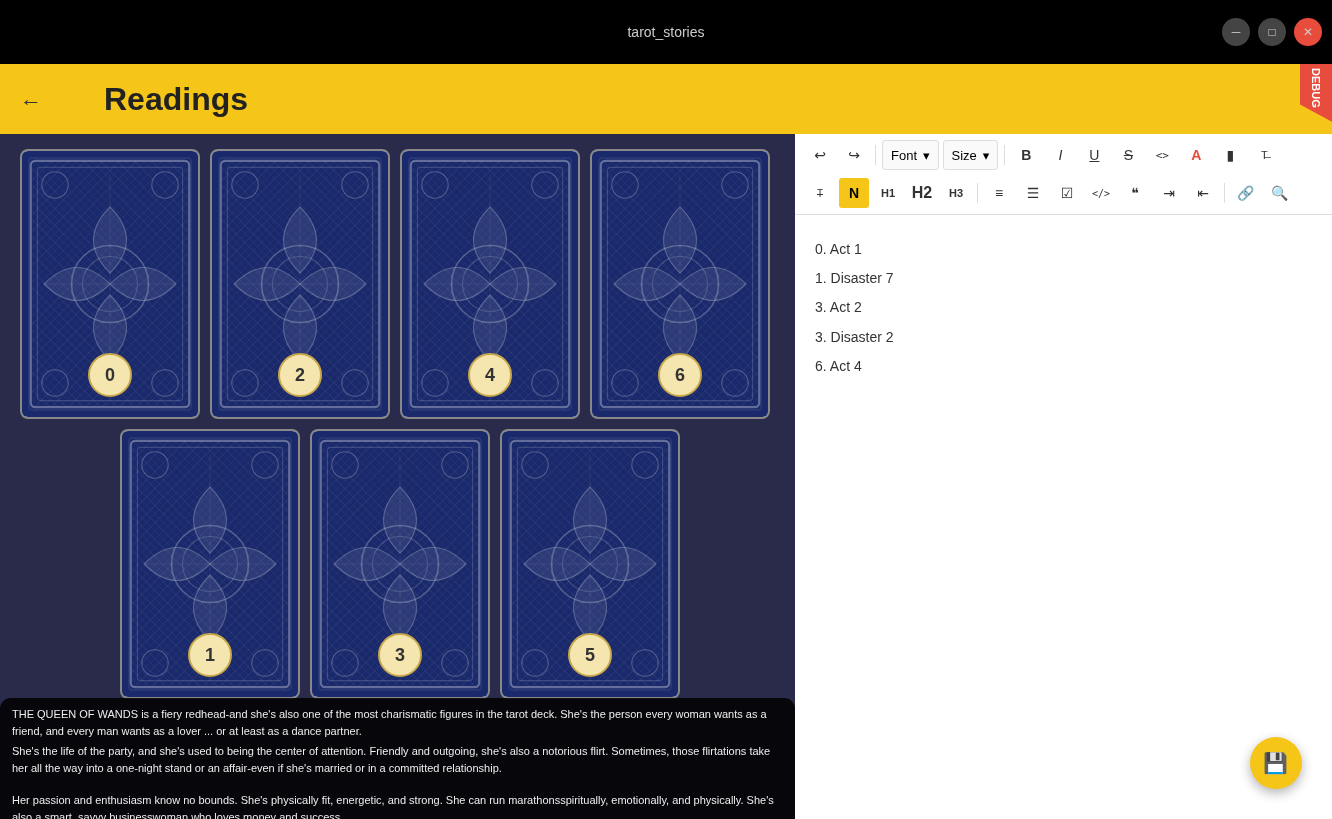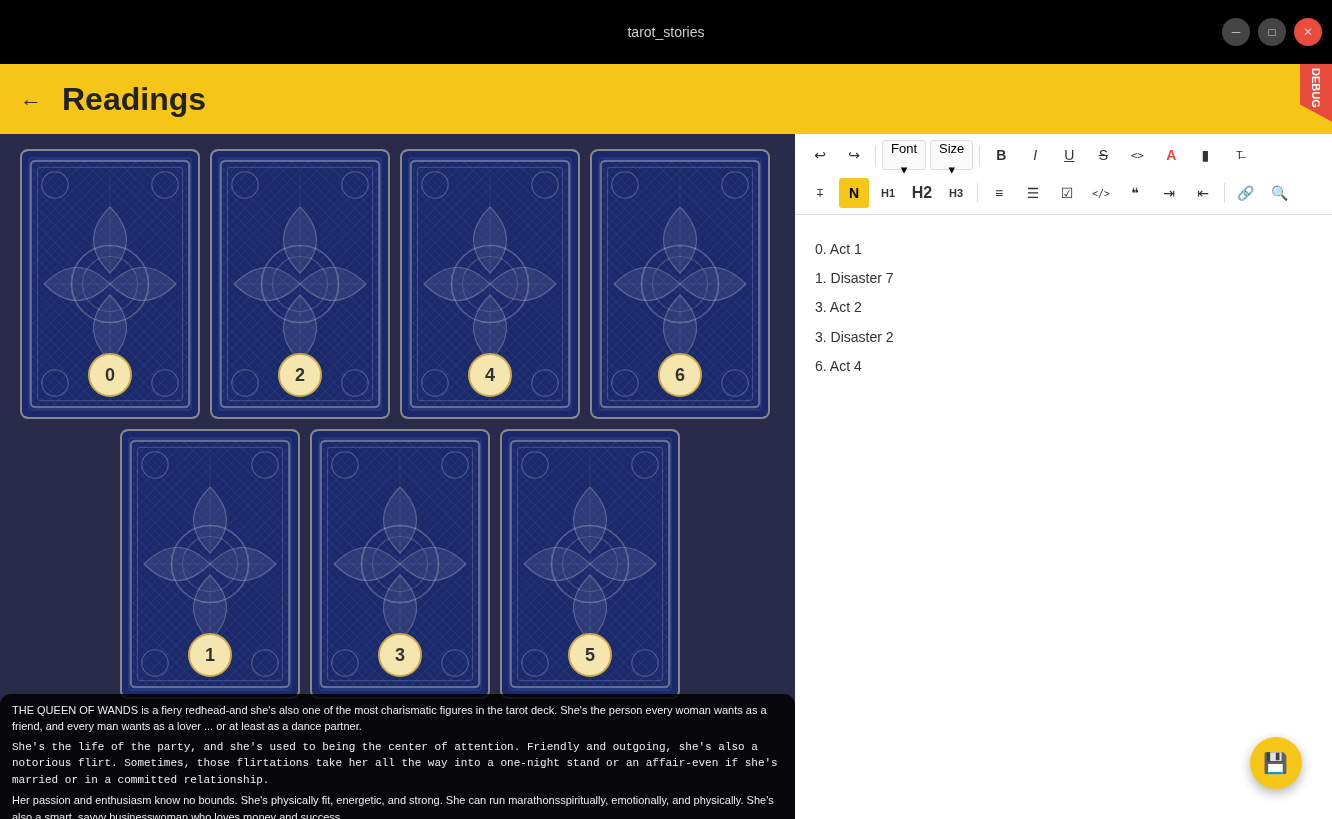--- a/index.html
+++ b/index.html
@@ -25,21 +25,21 @@
     
     #app-header {
       width: 100%; height: 70px; background: #f5c518;
       display: flex; align-items: center; padding: 0 20px;
       position: relative;
     }
     #back-btn {
       background: none; border: none; cursor: pointer;
       font-size: 22px; color: #333; margin-right: 20px;
     }
-    #page-title { font-size: 32px; font-weight: bold; color: #222; }
+    #page-title { font-size: 32px; font-weight: bold; color: #222; margin-left: 42px; }
     #debug-badge {
       position: absolute; right: 0; top: 0;
       background: #e74c3c; color: white;
       padding: 4px 10px 14px; font-size: 11px; font-weight: bold;
       transform: rotate(0deg);
       clip-path: polygon(0 0, 100% 0, 100% 100%, 0 70%);
       writing-mode: vertical-rl; text-orientation: mixed;
       transform: rotate(0deg);
     }
 
@@ -127,21 +127,21 @@
     .tb-btn {
       width: 30px; height: 30px; border: none; background: none;
       cursor: pointer; border-radius: 3px;
       display: flex; align-items: center; justify-content: center;
       font-size: 14px; color: #333;
     }
     .tb-btn.active { background: #f5c518; color: #000; font-weight: bold; }
     .tb-dropdown {
       height: 30px; border: 1px solid #ddd; background: #fafafa;
       border-radius: 3px; padding: 0 8px; cursor: pointer;
-      display: flex; align-items: center; gap: 6px; font-size: 13px; flex-direction: column;
+      display: flex; align-items: center; gap: 6px; font-size: 13px;
     }
     .tb-sep { width: 1px; height: 20px; background: #ddd; margin: 0 2px; }
     .tb-row { display: flex; gap: 4px; align-items: center; width: 100%; }
 
     
     #editor-content {
       flex: 1; padding: 20px; overflow-y: auto;
       font-size: 14px; color: #333; line-height: 1.8;
     }
     .outline-item { padding: 2px 0; }
@@ -344,21 +344,21 @@
               <line x1="20" y1="120" x2="140" y2="120" stroke="rgba(255,255,255,0.08)" stroke-width="1"></line>
             </svg>
             <div class="card-number">5</div>
           </div>
         </div>
       </div>
     </div>
 
     <div id="card-tooltip">
       <div style="margin-bottom:4px;">THE QUEEN OF WANDS is a fiery redhead-and she's also one of the most charismatic figures in the tarot deck. She's the person every woman wants as a friend, and every man wants as a lover ... or at least as a dance partner.</div>
-      <div style="margin-bottom:4px;font-family:Liberation Mono, monospace;">She's the life of the party, and she's used to being the center of attention. Friendly and outgoing, she's also a notorious flirt. Sometimes, those flirtations take her all the way into a one-night stand or an affair-even if she's married or in a committed relationship.</div>
+      <div style="margin-bottom:16px;">She's the life of the party, and she's used to being the center of attention. Friendly and outgoing, she's also a notorious flirt. Sometimes, those flirtations take her all the way into a one-night stand or an affair-even if she's married or in a committed relationship.</div>
       <div>Her passion and enthusiasm know no bounds. She's physically fit, energetic, and strong. She can run marathonsspiritually, emotionally, and physically. She's also a smart, savvy businesswoman who loves money and success.</div>
     </div>
   </div>
 
   <div id="editor-panel">
 
     <div id="toolbar">
       <div class="tb-row">
         <button class="tb-btn">↩</button>
         <button class="tb-btn">↪</button>

